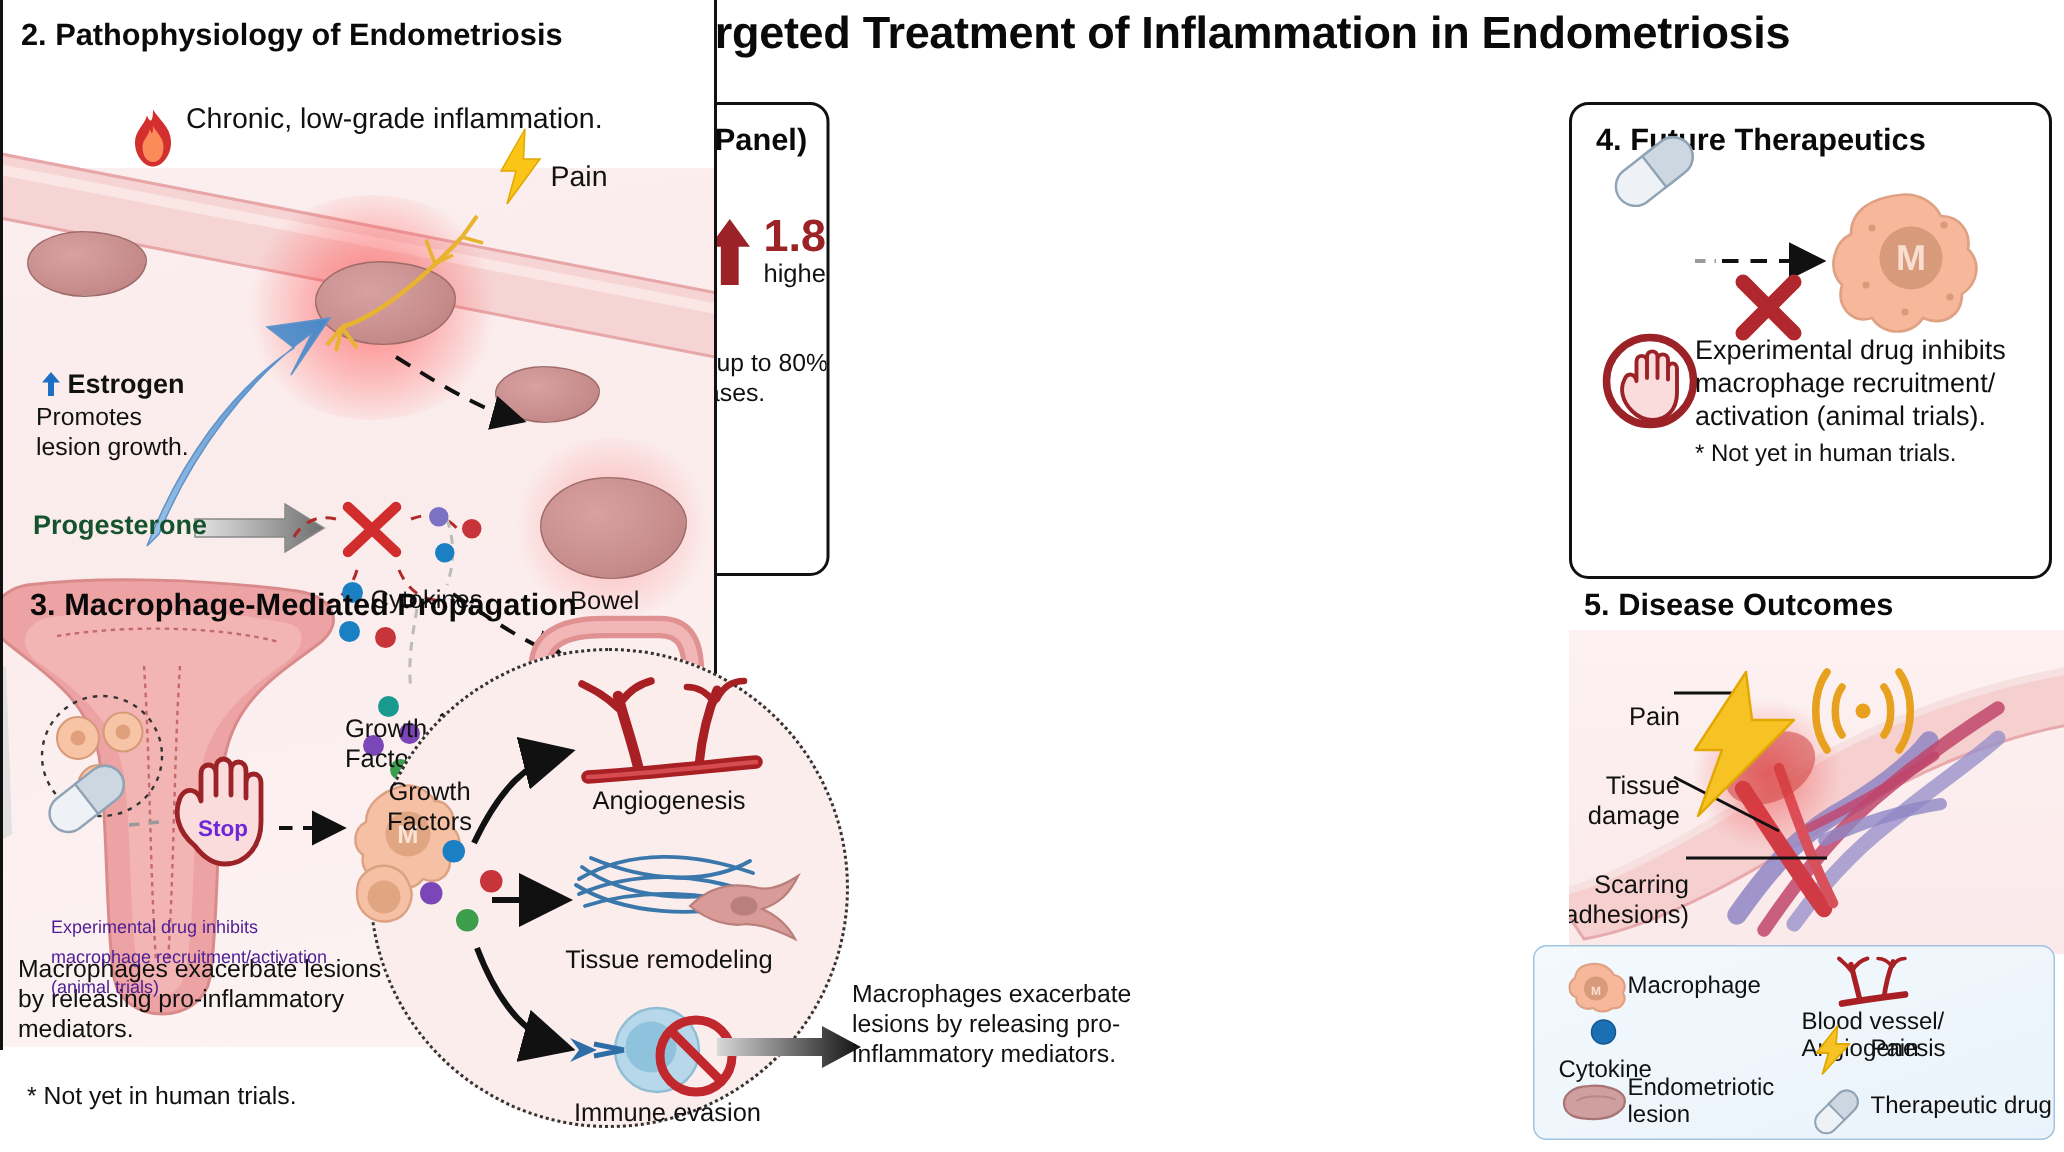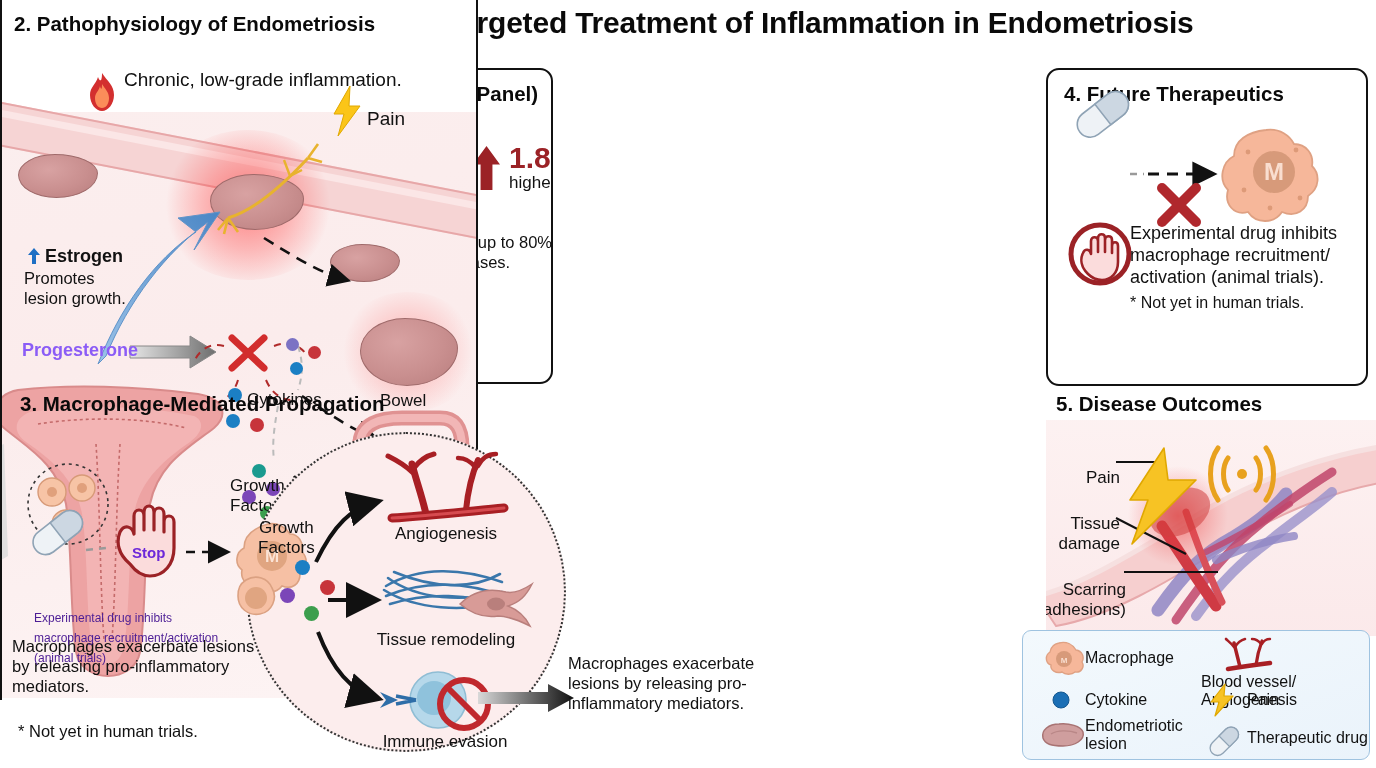--- a/index.html
+++ b/index.html
@@ -107,21 +107,21 @@
     border:1.6px solid #9f6a6a;border-radius:46% 54% 52% 48% / 48% 44% 56% 52%;
   }
   .glow{position:absolute;border-radius:50%;
     background:radial-gradient(circle,rgba(255,40,40,.55) 0%,rgba(255,60,60,.30) 38%,rgba(255,90,90,0) 70%);}
   #flame{position:absolute;left:85px;top:26px;width:30px;height:40px;}
   #p2-inflam{position:absolute;left:122px;top:22px;font-size:19px;line-height:23px;color:#111;}
   #p2-pain{position:absolute;left:365px;top:62px;font-size:19px;color:#111;}
   #bolt1{position:absolute;left:330px;top:40px;width:30px;height:50px;}
   #estro{position:absolute;left:26px;top:200px;font-size:18px;font-weight:bold;color:#111;}
   #estro-sub{position:absolute;left:22px;top:222px;font-size:16.5px;line-height:20px;color:#111;}
-  #prog{position:absolute;left:20px;top:294px;font-size:18px;font-weight:bold;color:#8b5cf6;}
+  #prog{position:absolute;left:20px;top:294px;font-size:18px;font-weight:bold;color:#14532d;}
   #dns{position:absolute;left:170px;top:252px;font-size:17px;line-height:21px;color:#111;}
   #cyto-lbl{position:absolute;left:245px;top:344px;font-size:17px;color:#111;}
   #gf-lbl{position:absolute;left:228px;top:430px;font-size:17px;line-height:20px;color:#111;}
   #bowel-lbl{position:absolute;left:378px;top:345px;font-size:17px;color:#111;}
   #bladder-lbl{position:absolute;left:348px;top:562px;font-size:17px;color:#111;}
   #p2-caption{position:absolute;left:10px;top:590px;width:250px;font-size:16.5px;line-height:20px;color:#111;}
   .dot{position:absolute;border-radius:50%;}
 
   
   #p3{left:8px;top:392px;width:552px;height:376px;}
@@ -623,21 +623,21 @@
         <svg width="46" height="34" viewBox="0 0 46 34">
           <path d="M20,2 C28,0 34,4 37,9 C43,10 46,16 43,21 C46,26 42,32 36,31
                    C33,34 26,34 23,31 C17,33 11,29 12,24 C6,22 6,14 11,11 C12,5 15,3 20,2 Z" fill="#f6b79a" stroke="#dfa183" stroke-width="1.4"></path>
           <circle cx="25" cy="18" r="8" fill="#d79a7a"></circle>
           <text x="25" y="22" font-family="Liberation Sans, sans-serif" font-size="8" font-weight="bold" fill="#f9ded0" text-anchor="middle">M</text>
         </svg>
       </div>
       <div class="leg-txt">Macrophage</div>
     </div>
 
-    <div class="leg-item" style="left:16px;top:52px;">
+    <div class="leg-item" style="left:16px;top:40px;flex-direction:column;">
       <div class="leg-ico">
         <svg width="46" height="34" viewBox="0 0 46 34">
           <circle cx="22" cy="17" r="8" fill="#1b6fb5" stroke="#14578f" stroke-width="1"></circle>
         </svg>
       </div>
       <div class="leg-txt">Cytokine</div>
     </div>
 
     <div class="leg-item" style="left:16px;top:86px;">
       <div class="leg-ico">

